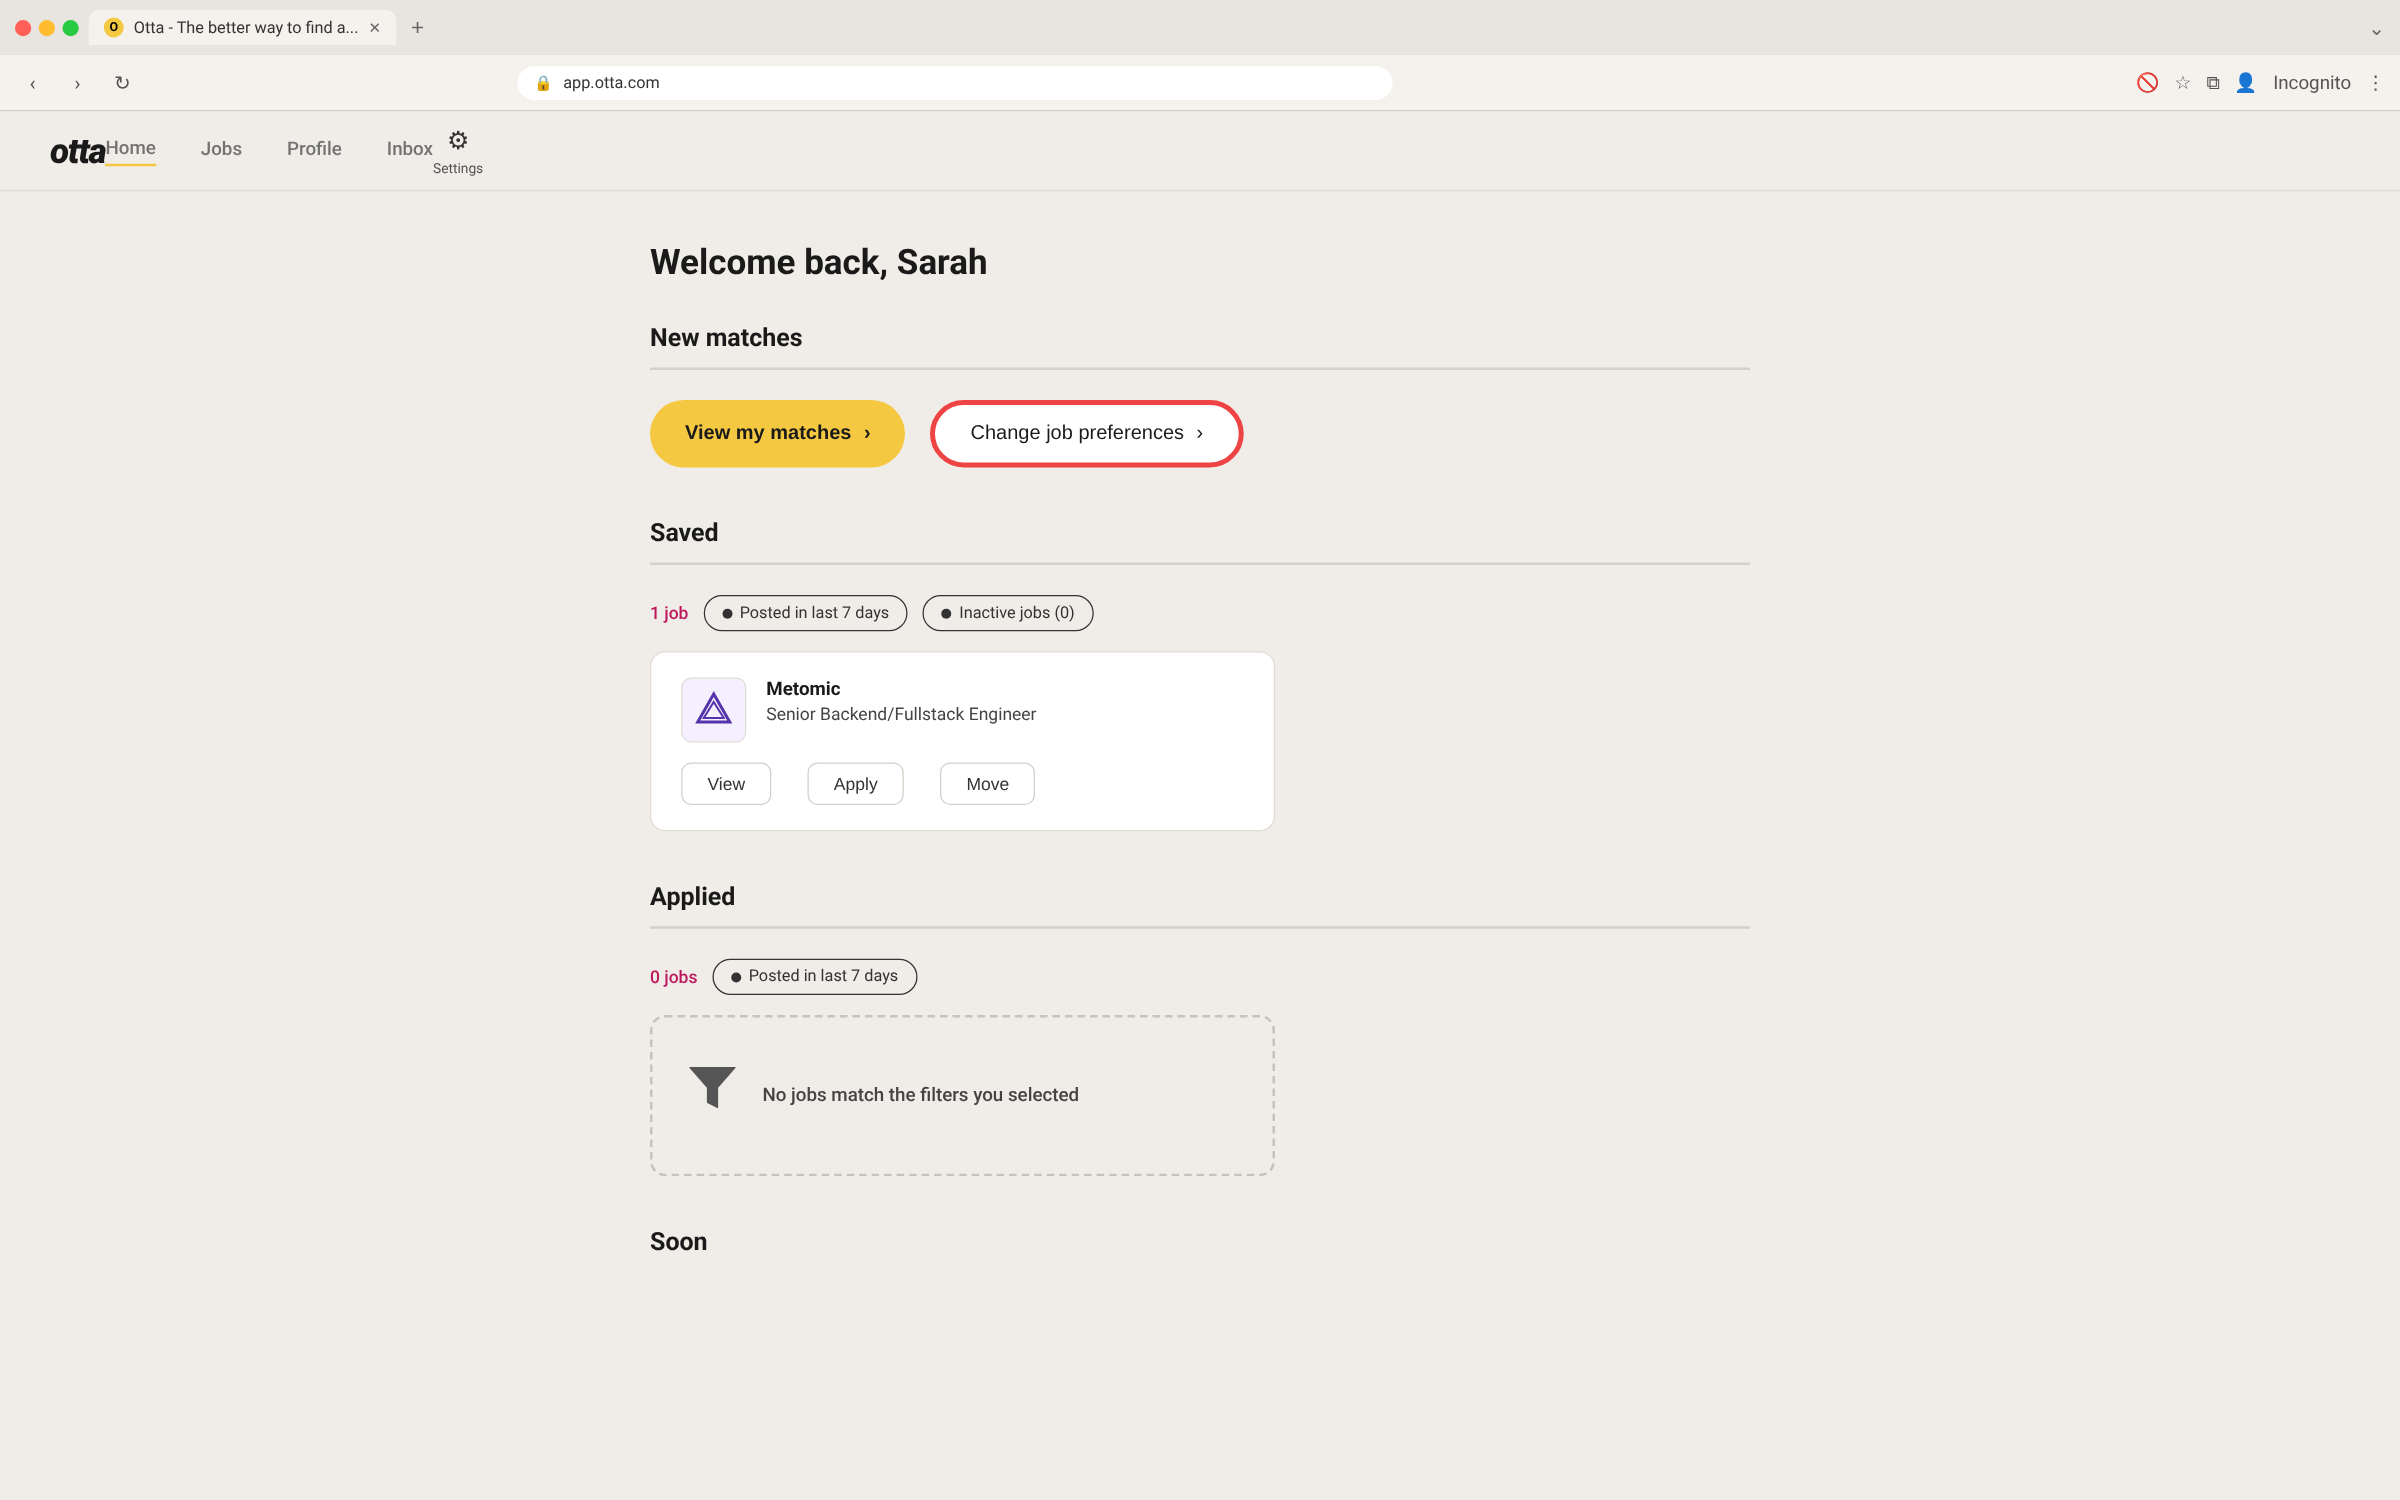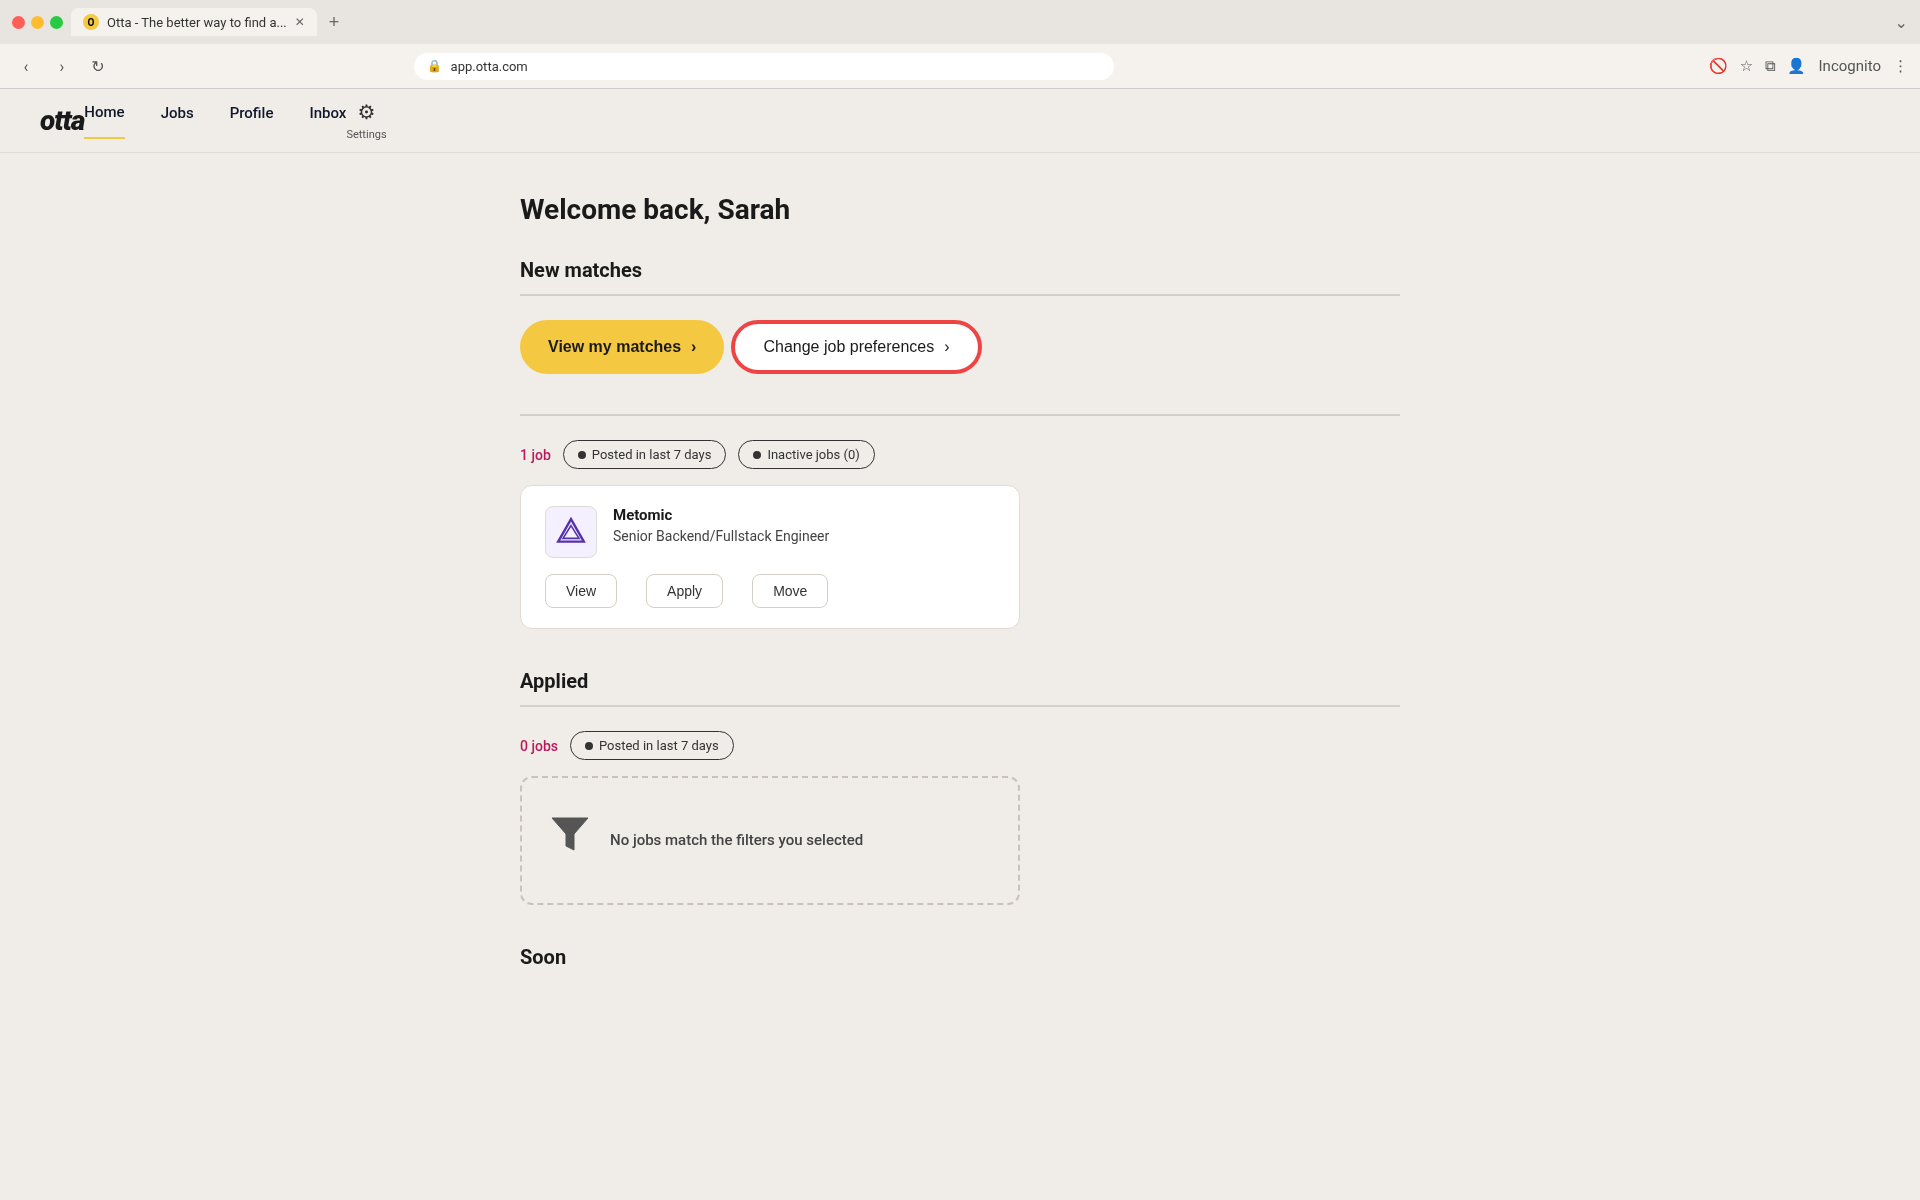--- a/index.html
+++ b/index.html
@@ -158,25 +158,25 @@
     }
 
     .nav-links {
       display: flex;
       gap: 36px;
       align-items: center;
     }
 
     .nav-link {
       font-size: 15px;
-      color: #0f172a;
+      color: #737373;
       text-decoration: none;
       font-weight: 500;
       cursor: pointer;
-      padding-bottom: 16px;
+      padding-bottom: 4px;
     }
 
     .nav-link.active {
       border-bottom: 2px solid #f5c842;
     }
 
     .settings-area {
       display: flex;
       flex-direction: column;
       align-items: center;
@@ -216,21 +216,21 @@
     }
 
     .section-divider {
       height: 2px;
       background: #d4cfc8;
       margin-bottom: 24px;
     }
 
     .cta-buttons {
       display: flex;
-      gap: 7px;
+      gap: 20px;
       margin-bottom: 40px;
     }
 
     .btn-primary {
       background: #f5c842;
       color: #1a1a1a;
       border: none;
       border-radius: 50px;
       padding: 14px 28px;
       font-size: 16px;
@@ -467,20 +467,21 @@
         <span>›</span>
       </button>
       <button class="btn-secondary">
         <span>Change job preferences</span>
         <span>›</span>
       </button>
     </div>
   </div>
 
   <div class="saved-section">
+    <h2 class="section-title">Saved</h2>
     <div class="section-divider"></div>
     <div class="filter-row">
       <span class="jobs-count">1 job</span>
       <div class="filter-chip">
         <div class="dot"></div>
         <span>Posted in last 7 days</span>
       </div>
       <div class="filter-chip">
         <div class="dot"></div>
         <span>Inactive jobs (0)</span>

